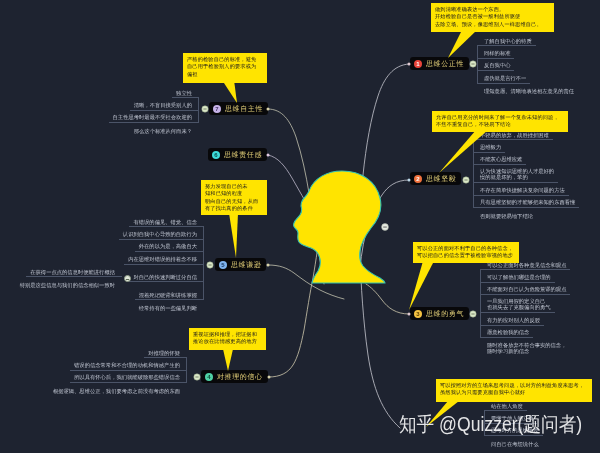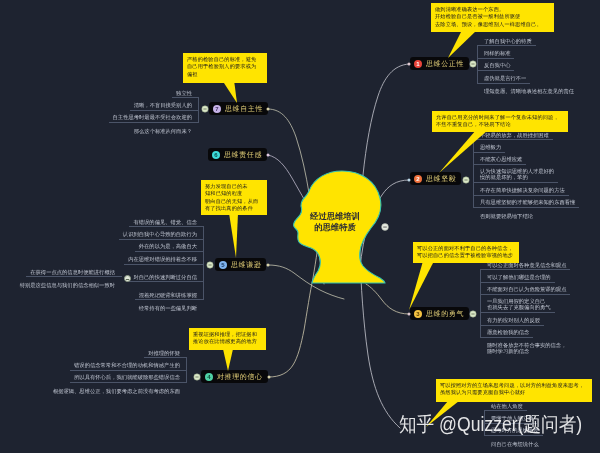--- a/index.html
+++ b/index.html
@@ -97,24 +97,20 @@
              C 383,210 378,220 371,228 C 365,236 361,244 360,251
              C 359,257 360,262 363,266 C 367,271 374,275 380,278
              C 383,280 385,282 385,283 L 312,283
              C 313,278 316,274 318,271 C 320,267 321,263 320,259
              C 319,254 316,250 311,248 C 306,246 301,245 299,242
              C 297,239 298,236 298,233 C 298,231 297,230 296,229
              C 294,227 293,226 294,223 C 295,220 298,218 300,215
              C 302,212 302,209 301,206 C 301,203 303,199 305,197
              C 307,195 308,193 309,191 Z" fill="#ffe400" stroke="#35c4b0" stroke-width="1.1"></path>
   </svg>
-  <div class="headtext" style="left:310px;top:211px;width:50px;">
-    <div>经过思维培训</div>
-    <div>的思维特质</div>
-  </div>
   <div class="node" style="left:209px;top:102px;">
     <span class="dot" style="background:#c7b3e8;color:#4a3a6a">
         <span>7</span>
       </span>
     <span class="lbl" style="color:#e6d27a">思维自主性</span>
   </div>
   <div class="node" style="left:208px;top:148px;">
     <span class="dot" style="background:#3ddbd9;color:#0b4d4c">
         <span>6</span>
       </span>

